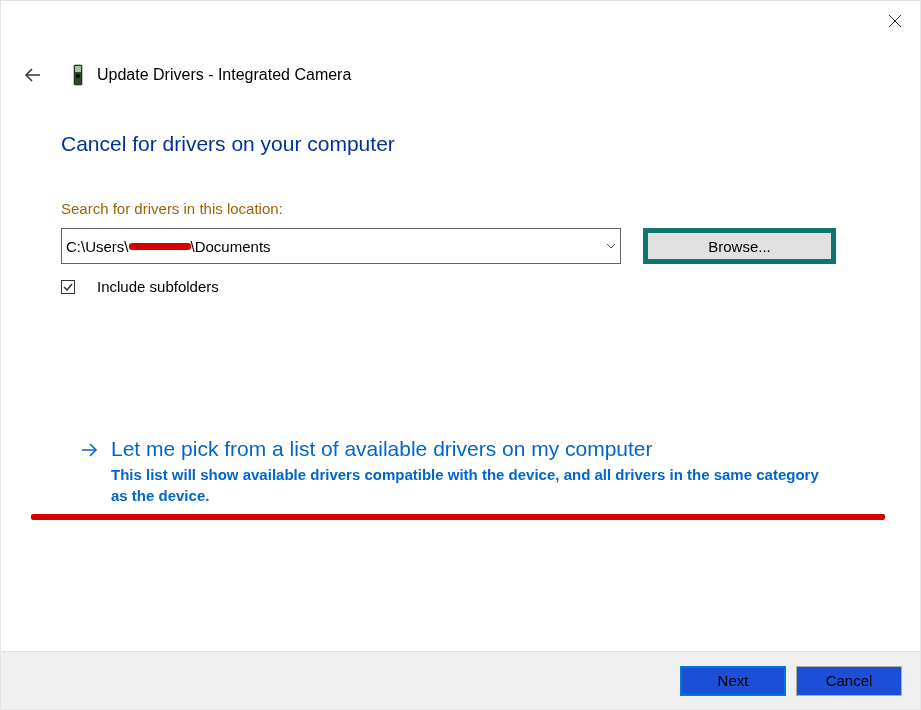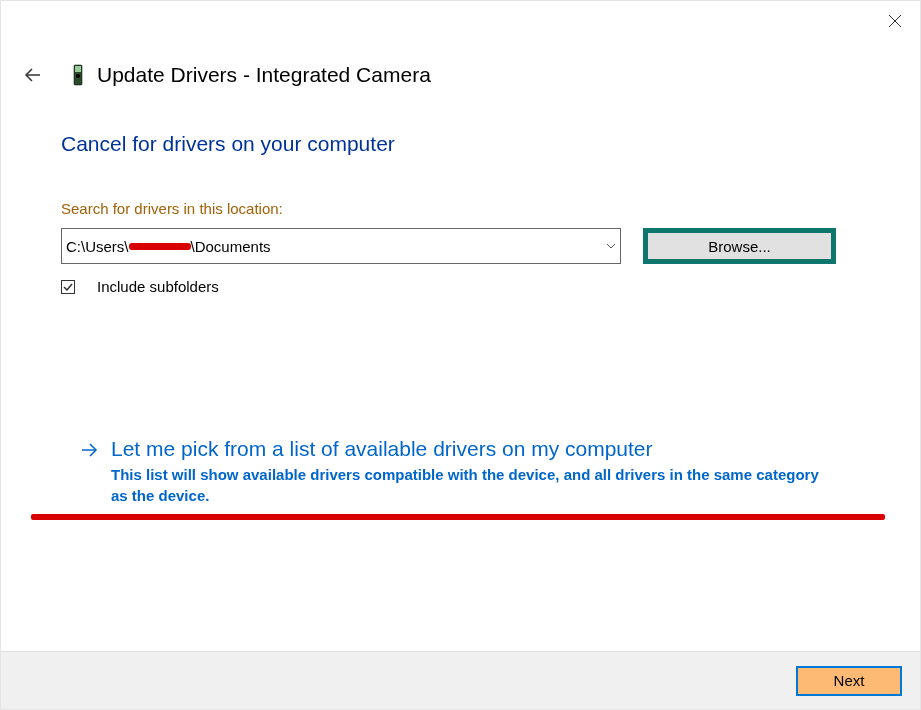--- a/index.html
+++ b/index.html
@@ -48,21 +48,21 @@
       stroke: #333;
       stroke-width: 1.5;
       fill: none;
     }
     .device-icon {
       width: 14px;
       height: 22px;
       margin-left: 16px;
     }
     .window-title {
-      font-size: 21px;
+      font-size: 16px;
       color: #000;
       font-weight: 400;
     }
     .content {
       padding: 36px 60px 0 60px;
     }
     .main-heading {
       color: #003399;
       font-size: 21px;
       font-weight: 400;
@@ -205,21 +205,21 @@
       align-items: center;
       gap: 10px;
       padding-right: 18px;
     }
     .footer-btn {
       width: 106px;
       height: 30px;
       font-size: 15px;
       font-family: inherit;
       cursor: pointer;
-      background: #fdba74;
+      background: #1d4ed8;
       border: 1px solid #adadad;
     }
     .footer-btn.primary {
       border: 2px solid #0078d7;
     }
   </style>
 </head>
 <body>
 
 <div class="titlebar">
@@ -280,13 +280,14 @@
         <span class="option-title">Let me pick from a list of available drivers on my computer</span>
         <span class="option-desc">This list will show available drivers compatible with the device, and all drivers in the same category as the device.</span>
       </div>
     </div>
     <div class="red-underline"></div>
   </div>
 </div>
 
 <div class="footer">
   <button class="footer-btn primary">Next</button>
+  <button class="footer-btn">Cancel</button>
 </div>
 
 </body></html>

